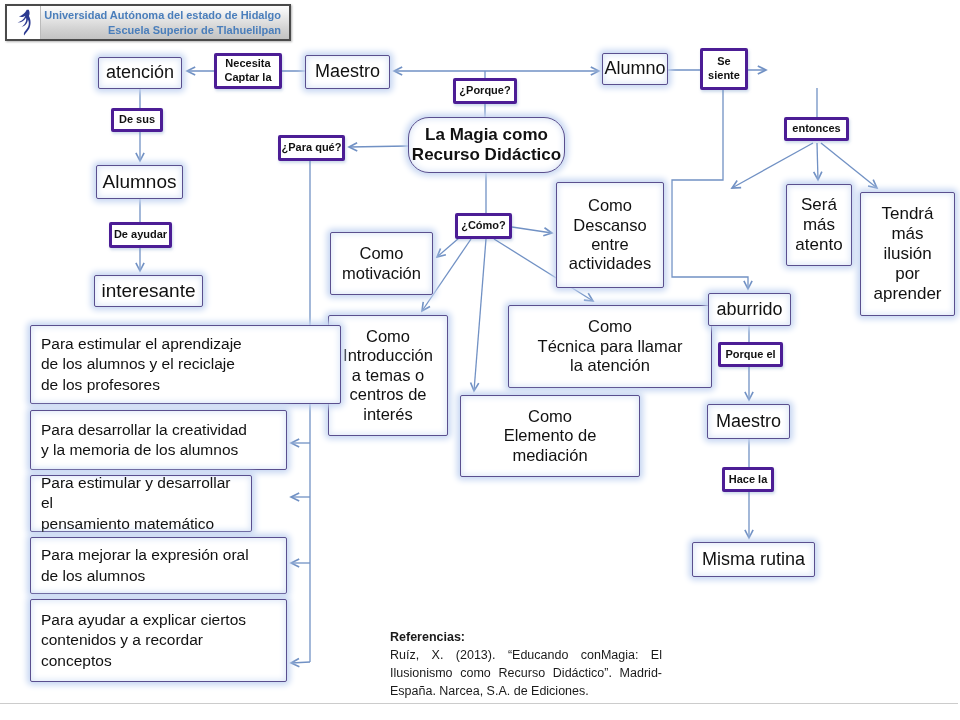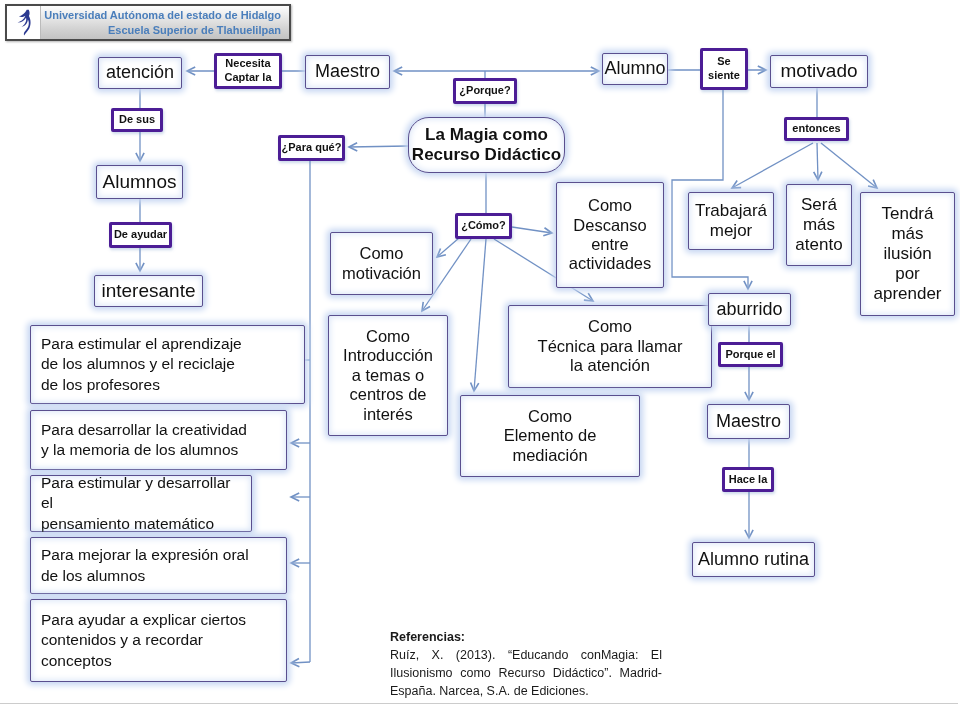--- a/index.html
+++ b/index.html
@@ -101,21 +101,20 @@
   </div>
 
   <div class="node bnode" style="left:98px;top:57px;width:84px;height:32px;font-size:18px;">atención</div>
   <div class="node tnode" style="left:214px;top:53px;width:68px;height:36px;">Necesita
 Captar la</div>
   <div class="node bnode" style="left:305px;top:55px;width:85px;height:34px;font-size:18px;">Maestro</div>
   <div class="node tnode" style="left:453px;top:78px;width:64px;height:26px;text-align:center;">¿Porque?</div>
   <div class="node bnode" style="left:602px;top:53px;width:66px;height:32px;font-size:18px;">Alumno</div>
   <div class="node tnode" style="left:700px;top:48px;width:48px;height:42px;">Se
 siente</div>
-  <div class="node bnode" style="left:770px;top:55px;width:98px;height:33px;font-size:19px;">motivado</div>
 
   <div class="node tnode" style="left:111px;top:108px;width:52px;height:24px;">De sus</div>
   <div class="node bnode" style="left:96px;top:165px;width:87px;height:34px;font-size:19px;">Alumnos</div>
   <div class="node tnode" style="left:109px;top:222px;width:63px;height:26px;">De ayudar</div>
   <div class="node bnode" style="left:94px;top:275px;width:109px;height:32px;font-size:19px;">interesante</div>
 
   <div class="node bnode bold" style="left:408px;top:117px;width:157px;height:56px;font-size:17px;">La Magia como
 Recurso Didáctico</div>
   <div class="node tnode" style="left:278px;top:135px;width:67px;height:26px;">¿Para qué?</div>
   <div class="node tnode" style="left:455px;top:213px;width:57px;height:26px;">¿Cómo?</div>
@@ -132,38 +131,36 @@
 centros de
 interés</div>
   <div class="node bnode" style="left:508px;top:305px;width:204px;height:83px;font-size:16.5px;">Como
 Técnica para llamar
 la atención</div>
   <div class="node bnode" style="left:460px;top:395px;width:180px;height:82px;font-size:16.5px;">Como
 Elemento de
 mediación</div>
 
   <div class="node tnode" style="left:784px;top:117px;width:65px;height:24px;">entonces</div>
-  <div class="node bnode" style="left:688px;top:192px;width:86px;height:58px;">Trabajará
-mejor</div>
   <div class="node bnode" style="left:786px;top:184px;width:66px;height:82px;">Será
 más
 atento</div>
   <div class="node bnode" style="left:860px;top:192px;width:95px;height:124px;">Tendrá
 más
 ilusión
 por
 aprender</div>
 
   <div class="node bnode" style="left:708px;top:293px;width:83px;height:33px;font-size:18px;">aburrido</div>
   <div class="node tnode" style="left:718px;top:342px;width:65px;height:25px;">Porque el</div>
   <div class="node bnode" style="left:707px;top:404px;width:83px;height:35px;font-size:18px;">Maestro</div>
   <div class="node tnode" style="left:722px;top:467px;width:52px;height:25px;">Hace la</div>
-  <div class="node bnode" style="left:692px;top:542px;width:123px;height:35px;font-size:18px;">Alumno rutina</div>
+  <div class="node bnode" style="left:692px;top:542px;width:123px;height:35px;font-size:18px;">Misma rutina</div>
 
-  <div class="node bnode para" style="left:30px;top:325px;width:275px;height:79px;">Para estimular el aprendizaje
+  <div class="node bnode para" style="left:30px;top:325px;width:311px;height:79px;">Para estimular el aprendizaje
 de los alumnos y el reciclaje
 de los profesores</div>
   <div class="node bnode para" style="left:30px;top:410px;width:257px;height:60px;">Para desarrollar la creatividad
 y la memoria de los alumnos</div>
   <div class="node bnode para" style="left:30px;top:475px;width:222px;height:57px;">Para estimular y desarrollar el
 pensamiento matemático</div>
   <div class="node bnode para" style="left:30px;top:537px;width:257px;height:57px;">Para mejorar la expresión oral
 de los alumnos</div>
   <div class="node bnode para" style="left:30px;top:599px;width:257px;height:83px;">Para ayudar a explicar ciertos
 contenidos y a recordar

